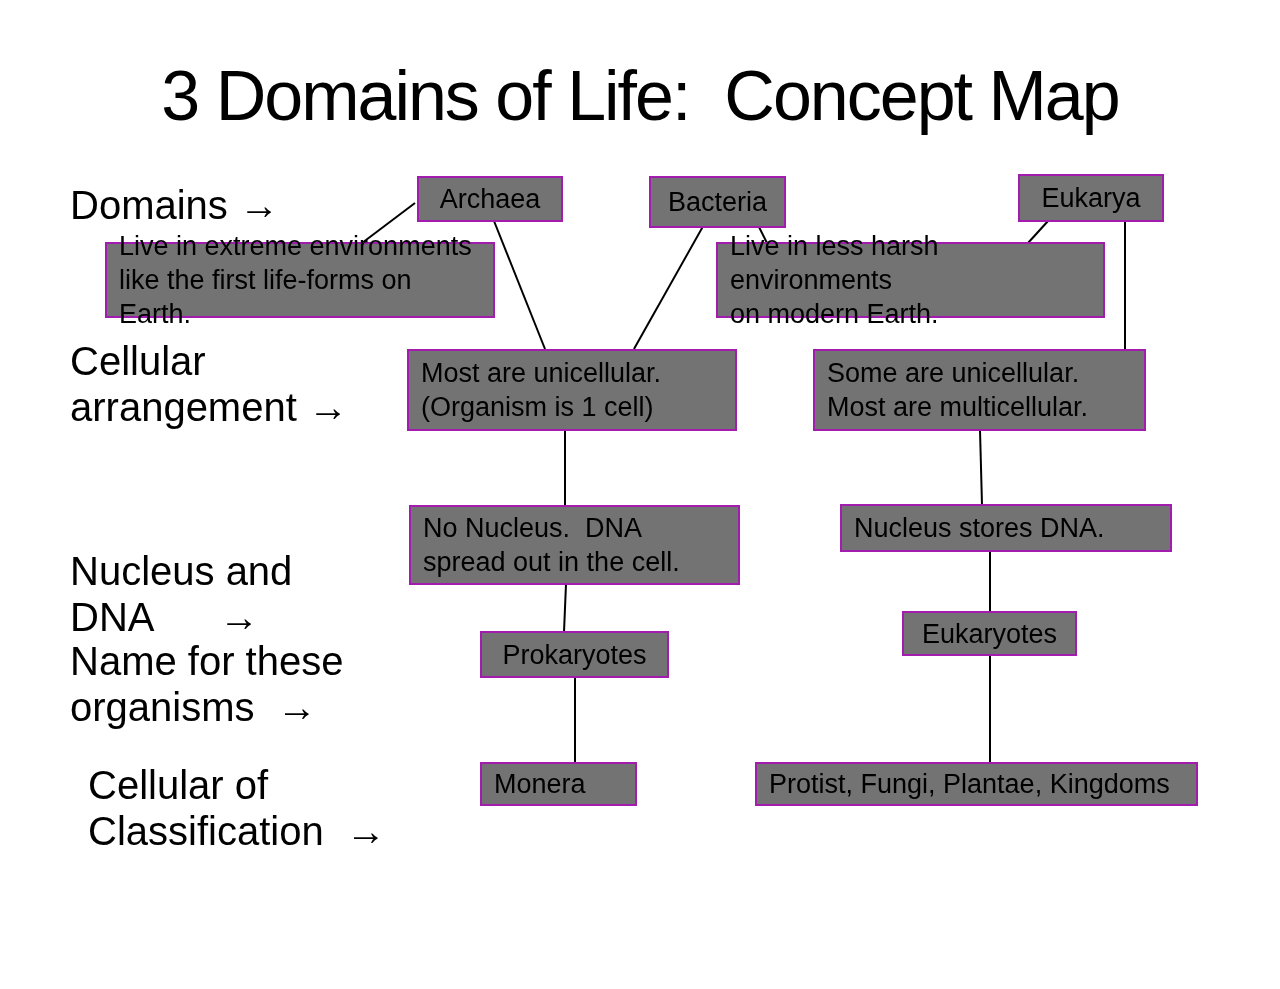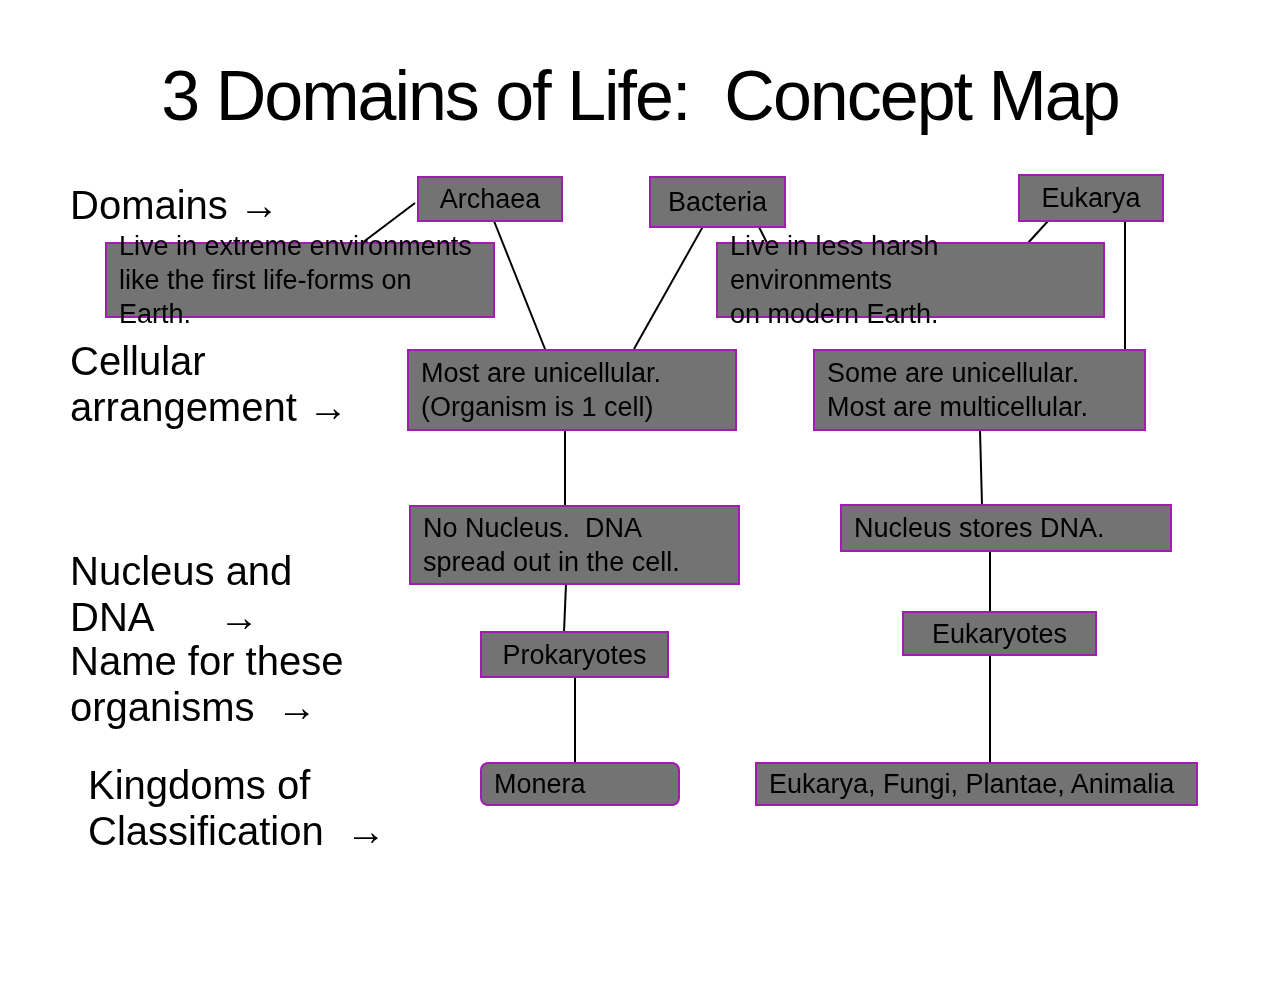--- a/index.html
+++ b/index.html
@@ -74,21 +74,21 @@
 
   <div class="title">3 Domains of Life:  Concept Map</div>
 
   <div class="rowlabel" style="left:70px;  top:182px;">Domains →</div>
   <div class="rowlabel" style="left:70px;  top:338px;">Cellular
 arrangement →</div>
   <div class="rowlabel" style="left:70px;  top:503px;margin-top:45px;">Nucleus and
 DNA      →</div>
   <div class="rowlabel" style="left:70px;  top:638px;">Name for these
 organisms  →</div>
-  <div class="rowlabel" style="left:88px;  top:762px;">Kingdoms of
+  <div class="rowlabel" style="left:88px;  top:762px;">Cellular of
 Classification  →</div>
 
   <div class="box center" style="left:417px;  top:176px; width:146px; height:46px;">Archaea</div>
   <div class="box center" style="left:649px;  top:176px; width:137px; height:52px;">Bacteria</div>
   <div class="box center" style="left:1018px; top:174px; width:146px; height:48px;">Eukarya</div>
 
   <div class="box left" style="left:105px; top:242px; width:390px; height:76px;">Live in extreme environments
 like the first life-forms on Earth.</div>
   <div class="box left" style="left:716px; top:242px; width:389px; height:76px;">Live in less harsh environments
 on modern Earth.</div>
@@ -96,18 +96,18 @@
   <div class="box left" style="left:407px; top:349px; width:330px; height:82px;">Most are unicellular.
 (Organism is 1 cell)</div>
   <div class="box left" style="left:813px; top:349px; width:333px; height:82px;">Some are unicellular.
 Most are multicellular.</div>
 
   <div class="box left" style="left:409px; top:505px; width:331px; height:80px;">No Nucleus.  DNA
 spread out in the cell.</div>
   <div class="box left" style="left:823px; top:504px; width:332px; height:48px;margin-left:17px;">Nucleus stores DNA.</div>
 
   <div class="box center" style="left:480px; top:631px; width:189px; height:47px;">Prokaryotes</div>
-  <div class="box center" style="left:902px; top:611px; width:195px; height:45px;">Eukaryotes</div>
+  <div class="box center" style="left:902px; top:611px; width:175px; height:45px;">Eukaryotes</div>
 
-  <div class="box left" style="left:480px; top:762px; width:200px; height:44px;border-radius:8px;">Monera</div>
-  <div class="box left" style="left:755px; top:762px; width:443px; height:44px;">Eukarya, Fungi, Plantae, Animalia</div>
+  <div class="box left" style="left:480px; top:762px; width:157px; height:44px;">Monera</div>
+  <div class="box left" style="left:755px; top:762px; width:443px; height:44px;">Protist, Fungi, Plantae, Kingdoms</div>
 
 </div>
 
 </body></html>

